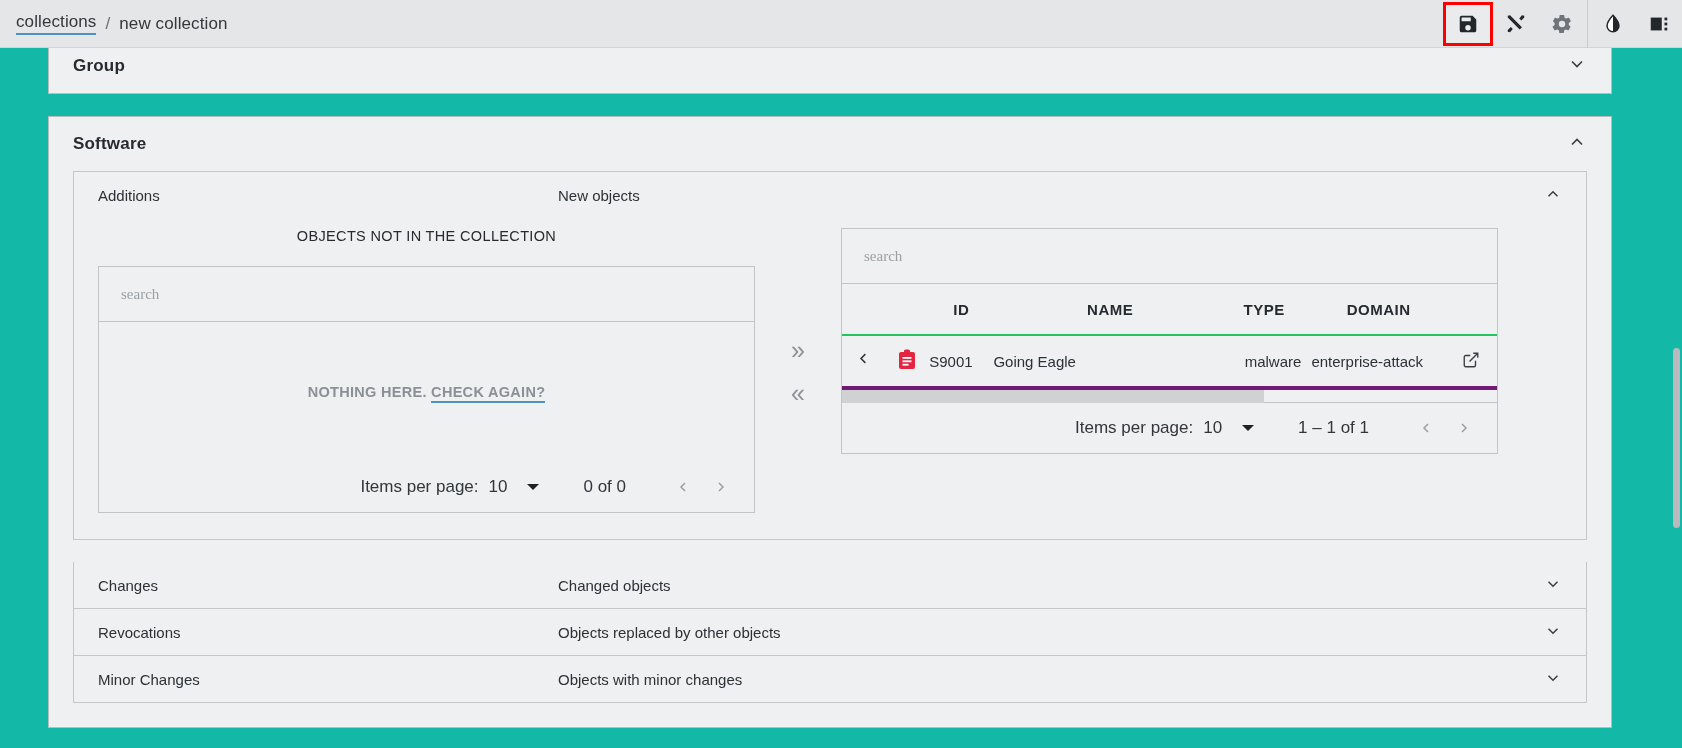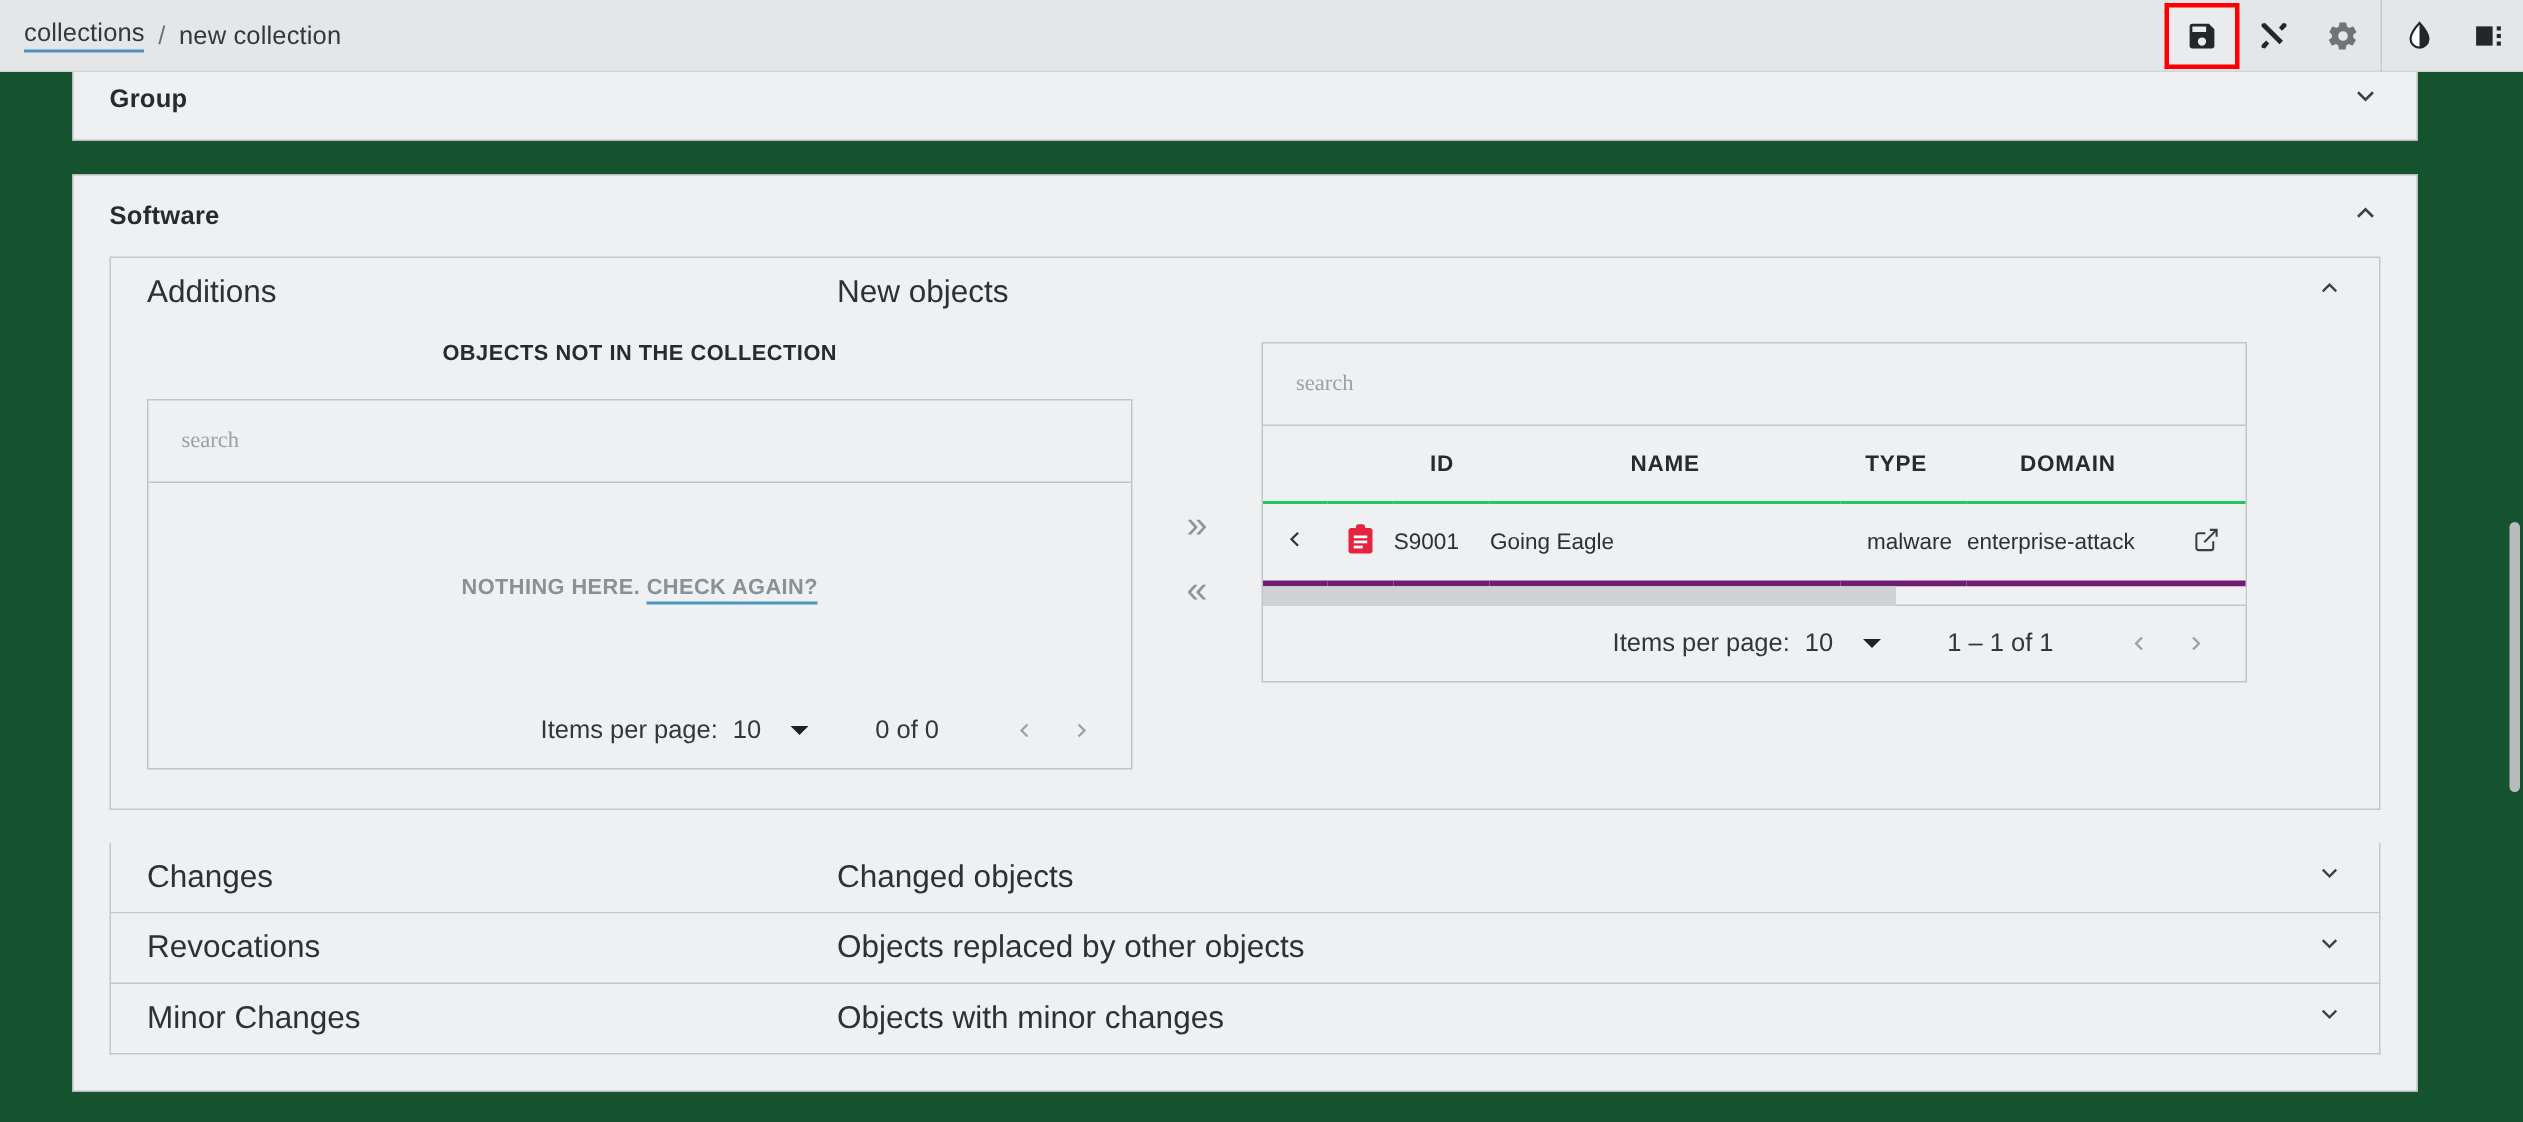--- a/index.html
+++ b/index.html
@@ -55,21 +55,21 @@
   .tb-divider {
     width: 1px; height: 48px; background: #c8cbcd;
     margin: 0 2px;
   }
 
   
   .page {
     position: absolute;
     top: 48px; left: 0;
     width: 1682px; height: 700px;
-    background: #14532d;
+    background: #14b8a6;
     overflow: hidden;
   }
   .content {
     position: absolute;
     top: -10px; left: 0;
     width: 1660px;
     padding: 0 48px;
   }
 
   
@@ -101,41 +101,41 @@
     border: 1px solid #c4c7ca;
     background: #eef0f2;
     margin-bottom: 0;
   }
   .section + .section { border-top: none; }
   .sec-head {
     height: 46px;
     display: flex; align-items: center;
     padding: 0 24px;
     cursor: pointer;
-    font-size: 21px;
+    font-size: 15px;
     color: #2c3136;
   }
   .sec-label { width: 460px; }
   .sec-desc { flex: 1 1 auto; }
   .sec-chev { color: #3a3f44; margin-left: auto; }
 
   .sec-body {
     padding: 10px 24px 26px 24px;
     display: flex;
     align-items: flex-start;
   }
 
   .col {
     width: 657px;
     flex: 0 0 657px;
   }
   .col-title {
     text-align: center;
     font-size: 14.5px;
-    font-weight: bold;
+    font-weight: normal;
     color: #262b30;
     letter-spacing: .35px;
     margin-bottom: 22px;
   }
 
   .card {
     border: 1px solid #c2c5c8;
     background: #eef0f2;
   }
   .searchbar {

